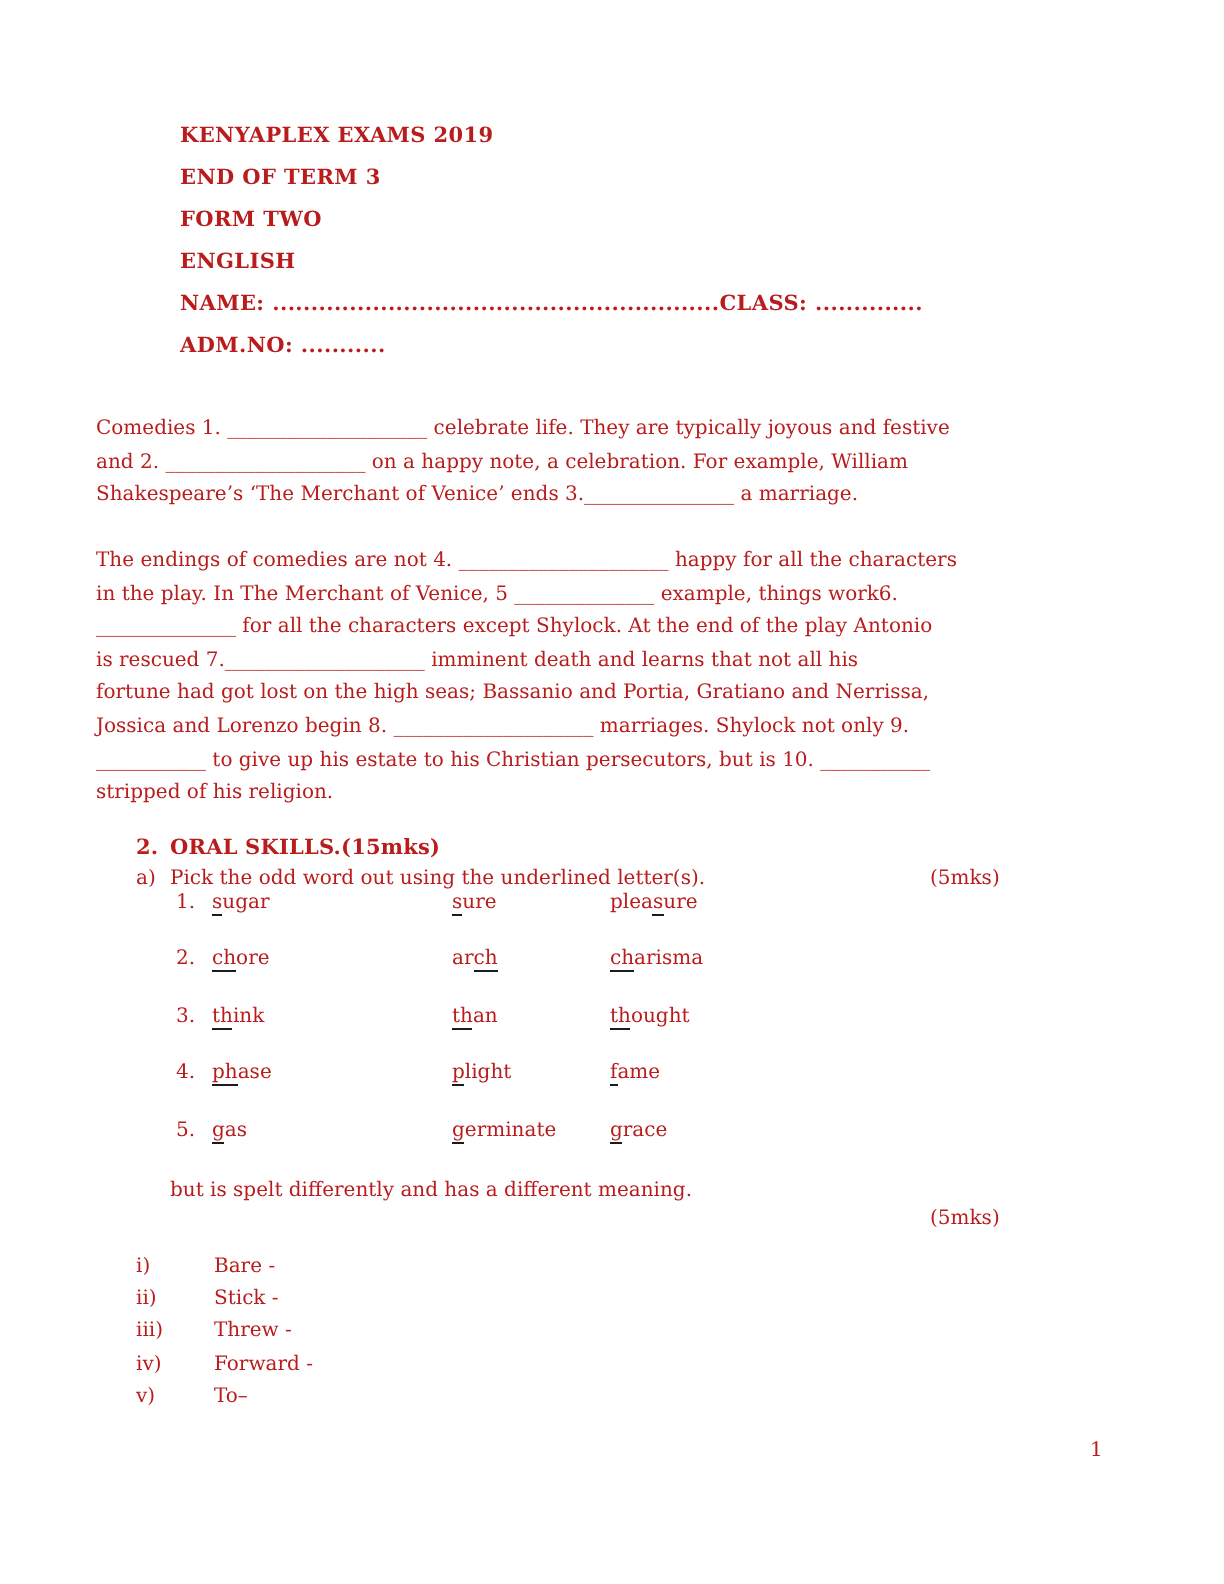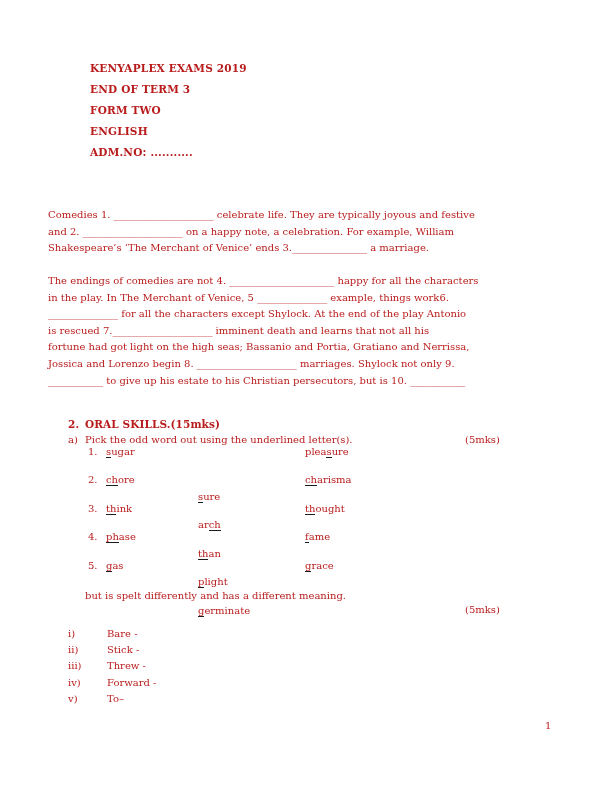--- a/index.html
+++ b/index.html
@@ -28,21 +28,21 @@
   .marker{display:inline-block;width:17px;}
   .marks{position:absolute;font-size:10px;white-space:nowrap;}
   #marks-a{left:465px;top:434px;}
   #marks-b{left:465px;top:604px;}
   
   #word-table{position:absolute;left:88px;top:446px;font-size:10px;}
   .wrow{position:relative;height:28.4px;white-space:nowrap;}
   .wnum{position:absolute;left:0;}
   .word{position:absolute;}
   .c0{left:18px;}
-  .c1{left:110px;margin-top:45px;}
+  .c1{left:138px;}
   .c2{left:217px;}
   .ul{border-bottom:1.4px solid #1c1c1c;}
   
   .itemb{position:absolute;left:68px;top:588px;font-size:10px;line-height:15.8px;white-space:nowrap;}
   .itemb .cont{margin-left:17px;}
   
   #roman-list{position:absolute;left:68px;top:626px;font-size:10px;line-height:16.2px;}
   .ritem{height:16.2px;white-space:nowrap;}
   .rmark{display:inline-block;width:39px;}
   
@@ -54,38 +54,42 @@
 <div class="page">
 
   <div class="header">
     <div id="header-lines">
         <div class="hline">KENYAPLEX EXAMS 2019</div>
         <div class="hline">END OF TERM 3</div>
         <div class="hline">FORM TWO</div>
         <div class="hline">ENGLISH</div>
       </div>
     <div class="hline">
+      <span>NAME: </span><span>..........................................................</span><span>CLASS: </span><span>..............</span>
+    </div>
+    <div class="hline">
       <span>ADM.NO: </span><span>...........</span>
     </div>
   </div>
 
 
   <div class="para" id="para1">
       <div class="bline">Comedies 1. ____________________ celebrate life. They are typically joyous and festive</div>
       <div class="bline">and 2. ____________________ on a happy note, a celebration. For example, William</div>
       <div class="bline">Shakespeare’s ‘The Merchant of Venice’ ends 3._______________ a marriage.</div>
     </div>
   <div class="para" id="para2">
       <div class="bline">The endings of comedies are not 4. _____________________ happy for all the characters</div>
       <div class="bline">in the play. In The Merchant of Venice, 5 ______________ example, things work6.</div>
       <div class="bline">______________ for all the characters except Shylock. At the end of the play Antonio</div>
       <div class="bline">is rescued 7.____________________ imminent death and learns that not all his</div>
-      <div class="bline">fortune had got light on the high seas; Bassanio and Portia, Gratiano and Nerrissa,</div>
+      <div class="bline">fortune had got lost on the high seas; Bassanio and Portia, Gratiano and Nerrissa,</div>
       <div class="bline">Jossica and Lorenzo begin 8. ____________________ marriages. Shylock not only 9.</div>
       <div class="bline">___________ to give up his estate to his Christian persecutors, but is 10. ___________</div>
+      <div class="bline">stripped of his religion.</div>
     </div>
 
   <div class="sec" id="sec2">
     <span class="secnum">2.</span><span>ORAL SKILLS.(15mks)</span>
   </div>
 
   <div class="itema">
     <span class="marker">a)</span><span>Pick the odd word out using the underlined letter(s).</span>
   </div>
   <div class="marks" id="marks-a">(5mks)</div>

